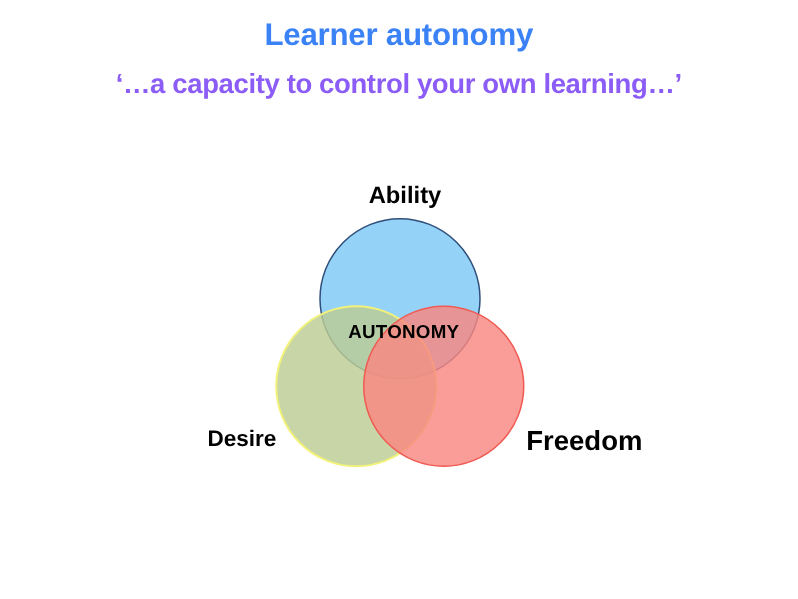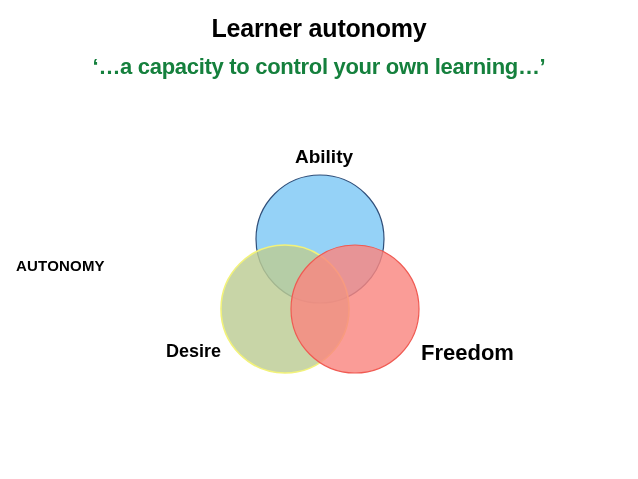--- a/index.html
+++ b/index.html
@@ -26,29 +26,29 @@
   .title-block {
     position: absolute;
     left: 0;
     top: 14px;
     width: 638px;
     text-align: center;
   }
   .slide-title {
     font-size: 25px;
     font-weight: bold;
-    color: #000000;
+    color: #3b82f6;
     line-height: 1.18;
     letter-spacing: -0.2px;
     white-space: nowrap;
   }
   .slide-subtitle {
     font-size: 22px;
     font-weight: bold;
-    color: #15803d;
+    color: #8b5cf6;
     line-height: 1.2;
     margin-top: 10px;
     letter-spacing: -0.3px;
     white-space: nowrap;
   }
 
   
   #venn {
     position: absolute;
     left: 16px;
@@ -90,21 +90,21 @@
   .label-freedom {
     font-size: 22px;
     left: 405px;
     top: 342px;
   }
   .label-autonomy {
     font-size: 15px;
     left: 0;
     top: 258px;
     width: 614px;
-    text-align: left;
+    text-align: center;
     letter-spacing: 0.2px;
   }
 </style>
 </head>
 <body>
 
 <div id="slide">
 
   <div class="title-block">
     <div class="slide-title">Learner autonomy</div>

